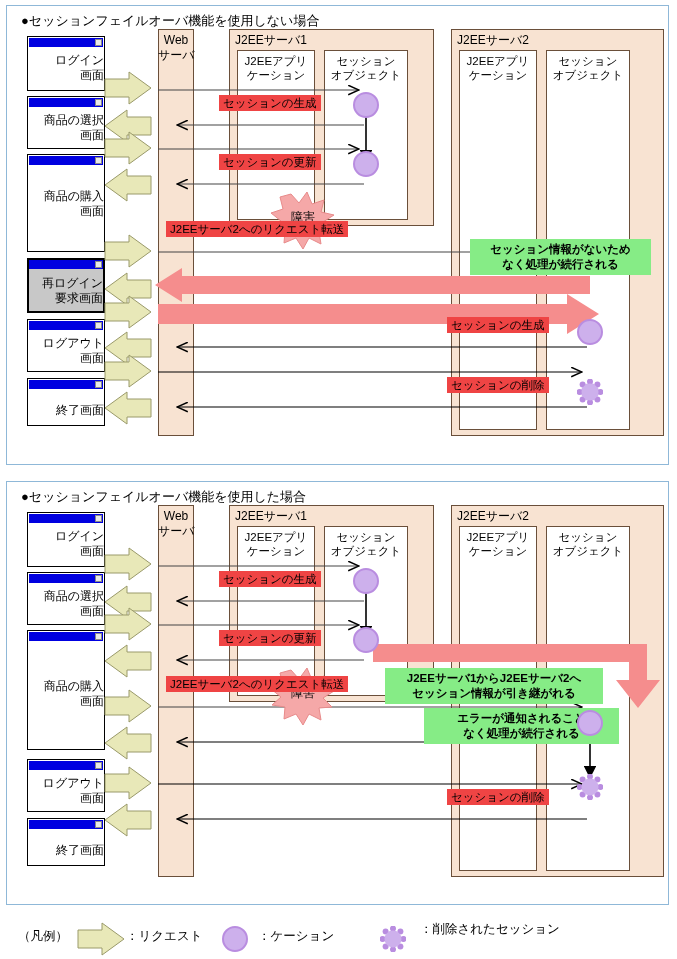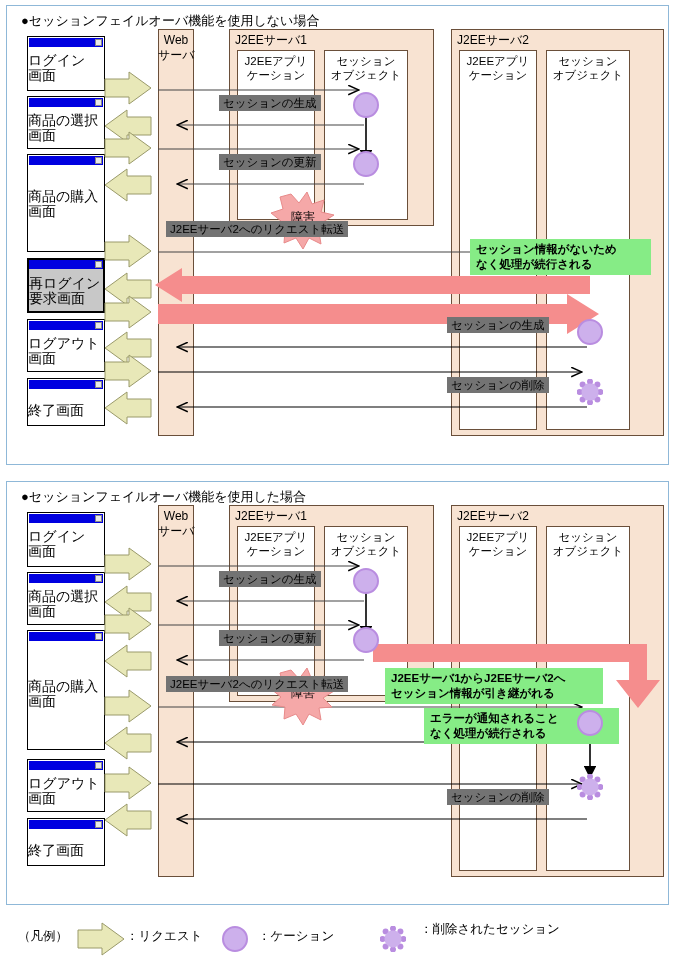--- a/index.html
+++ b/index.html
@@ -47,34 +47,34 @@
   .screen.highlight{background:#c8c8c8;border:2px solid #000;}
   .screen .titlebar{
     position:relative;height:9px;background:#0000e0;margin:1px;
   }
   .screen.highlight .titlebar{margin:0;}
   .screen .titlebar .btn{
     position:absolute;right:1px;top:1px;width:7px;height:7px;
     background:#e8e8e8;border:1px solid #888;box-sizing:border-box;
   }
   .screen .slabel{
-    position:absolute;left:0;width:100%;text-align:left;
-    font-size:14px;line-height:14px;color:#000;white-space:nowrap;
+    position:absolute;left:0;width:100%;text-align:right;
+    font-size:12px;line-height:14px;color:#000;white-space:nowrap;
   }
 
   
   .msg{
-    position:absolute;background:#737373;color:#000;
+    position:absolute;background:#ef4444;color:#000;
     font-size:11.5px;line-height:14px;padding:1px 4px;
     white-space:nowrap;box-sizing:border-box;
   }
   
   .callout{
     position:absolute;background:#86ec86;color:#000;border:1px solid #86ec86;
-    font-size:11.5px;line-height:15px;padding:2px 5px;
+    font-size:11.5px;line-height:15px;padding:2px 5px;text-align:center;
     white-space:nowrap;box-sizing:border-box;font-weight:bold;
   }
 
   
   .session{
     position:absolute;width:26px;height:26px;border-radius:50%;
     background:#cdb0ec;border:2px solid #b98de0;box-sizing:border-box;
   }
   .session-del{
     position:absolute;width:26px;height:26px;

